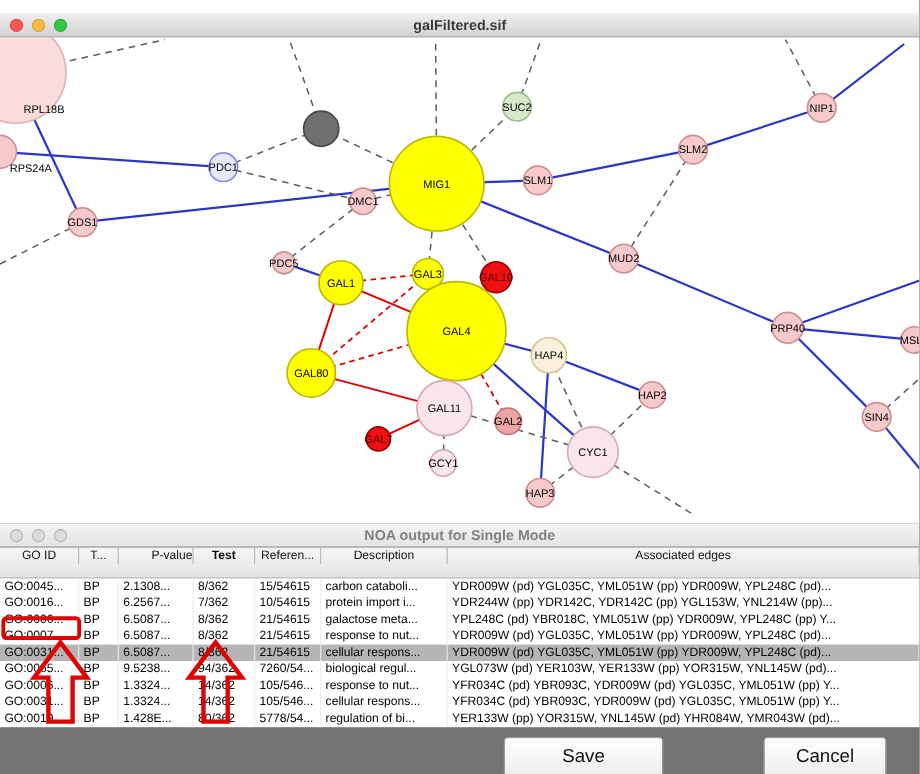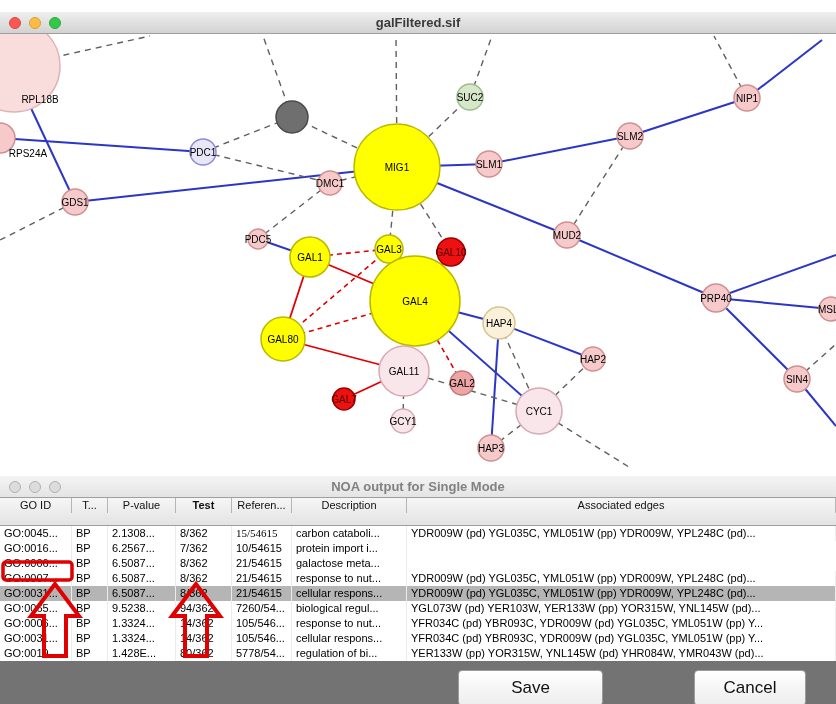--- a/index.html
+++ b/index.html
@@ -255,51 +255,53 @@
         <span class="tl gray"></span>
         <span class="tl gray"></span>
       </div>
       <div class="title">NOA output for Single Mode</div>
     </div>
 
     <div class="table">
       <div class="thead" id="table-head">
           <div class="hcell" style="width: 72px;">GO ID</div>
           <div class="hcell" style="width: 36px;">T...</div>
-          <div class="hcell" style="width: 68px;">P-value</div>
+          <div class="hcell" style="width: 68px; text-align: right;">P-value</div>
           <div class="hcell" style="width: 56px; font-weight: bold;">Test</div>
           <div class="hcell" style="width: 60px;">Referen...</div>
           <div class="hcell" style="width: 115px;">Description</div>
           <div class="hcell" style="width: 429px;">Associated edges</div>
         </div>
       <div class="tbody" id="table-body">
           <div class="trow">
             <div class="tcell" style="width: 72px;">GO:0045...</div>
             <div class="tcell" style="width: 36px;">BP</div>
             <div class="tcell" style="width: 68px;">2.1308...</div>
             <div class="tcell" style="width: 56px;">8/362</div>
-            <div class="tcell" style="width: 60px; font-family: Liberation Serif, serif;">15/54615</div>
+            <div class="tcell" style="width: 60px;">15/54615</div>
             <div class="tcell" style="width: 115px;">carbon cataboli...</div>
             <div class="tcell" style="width: 429px;">YDR009W (pd) YGL035C, YML051W (pp) YDR009W, YPL248C (pd)...</div>
           </div>
           <div class="trow">
             <div class="tcell" style="width: 72px;">GO:0016...</div>
             <div class="tcell" style="width: 36px;">BP</div>
             <div class="tcell" style="width: 68px;">6.2567...</div>
             <div class="tcell" style="width: 56px;">7/362</div>
             <div class="tcell" style="width: 60px;">10/54615</div>
             <div class="tcell" style="width: 115px;">protein import i...</div>
+            <div class="tcell" style="width: 429px;">YDR244W (pp) YDR142C, YDR142C (pp) YGL153W, YNL214W (pp)...</div>
           </div>
           <div class="trow">
             <div class="tcell" style="width: 72px;">GO:0006...</div>
             <div class="tcell" style="width: 36px;">BP</div>
             <div class="tcell" style="width: 68px;">6.5087...</div>
             <div class="tcell" style="width: 56px;">8/362</div>
             <div class="tcell" style="width: 60px;">21/54615</div>
             <div class="tcell" style="width: 115px;">galactose meta...</div>
+            <div class="tcell" style="width: 429px;">YPL248C (pd) YBR018C, YML051W (pp) YDR009W, YPL248C (pp) Y...</div>
           </div>
           <div class="trow">
             <div class="tcell" style="width: 72px;">GO:0007...</div>
             <div class="tcell" style="width: 36px;">BP</div>
             <div class="tcell" style="width: 68px;">6.5087...</div>
             <div class="tcell" style="width: 56px;">8/362</div>
             <div class="tcell" style="width: 60px;">21/54615</div>
             <div class="tcell" style="width: 115px;">response to nut...</div>
             <div class="tcell" style="width: 429px;">YDR009W (pd) YGL035C, YML051W (pp) YDR009W, YPL248C (pd)...</div>
           </div>

